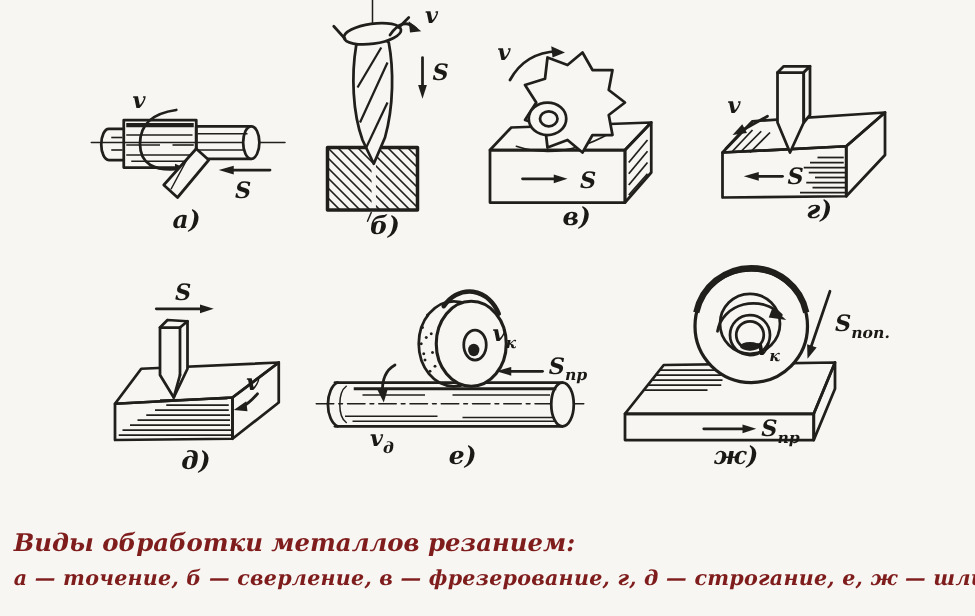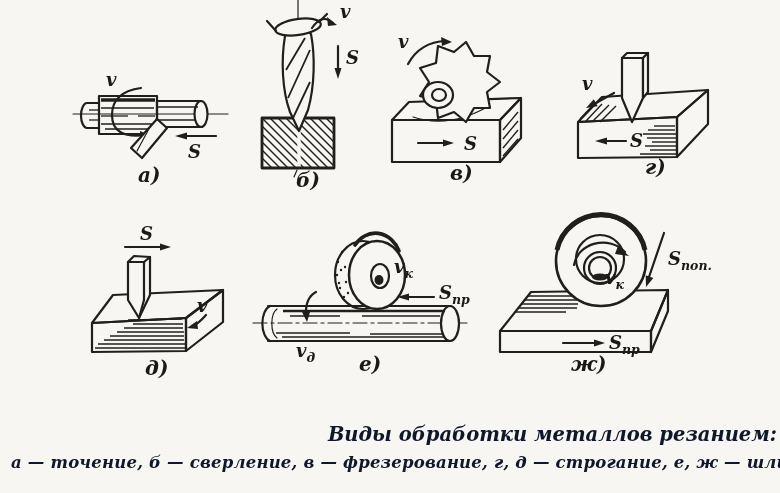--- a/index.html
+++ b/index.html
@@ -9,21 +9,21 @@
   .ink{stroke:#211f1b;fill:none;stroke-width:2.2;stroke-linecap:round;stroke-linejoin:round;}
   .thin{stroke:#211f1b;fill:none;stroke-width:1.2;stroke-linecap:round;}
   .thick{stroke:#211f1b;fill:none;stroke-width:3.6;stroke-linecap:round;}
   .wfill{fill:#f7f6f2;stroke:#211f1b;stroke-width:2.2;stroke-linejoin:round;}
   .dark{fill:#211f1b;stroke:none;}
   .hatch line{stroke:#211f1b;stroke-width:1.4;}
   .shade line{stroke:#211f1b;stroke-width:1.3;}
   .lbl{font:italic 700 20px "DejaVu Serif", serif;fill:#1b1916;}
   .ann{font:italic 700 18px "DejaVu Serif", serif;fill:#1b1916;}
   .sub{font-size:12.5px;}
-  .caption{position:absolute;left:11px;top:423px;width:766px;color:#0f172a;text-align:right;}
+  .caption{position:absolute;left:11px;top:423px;width:766px;color:#7f1d1d;}
   .cap-title{font:italic 700 19.5px "DejaVu Serif", serif;white-space:nowrap;}
   .cap-legend{font:italic 700 16.5px "DejaVu Serif", serif;margin-top:7px;white-space:nowrap;letter-spacing:0.2px;}
 </style>
 </head>
 <body>
 
 <div class="page">
 <svg width="780" height="415" viewBox="0 0 780 415">
 
   <g>

